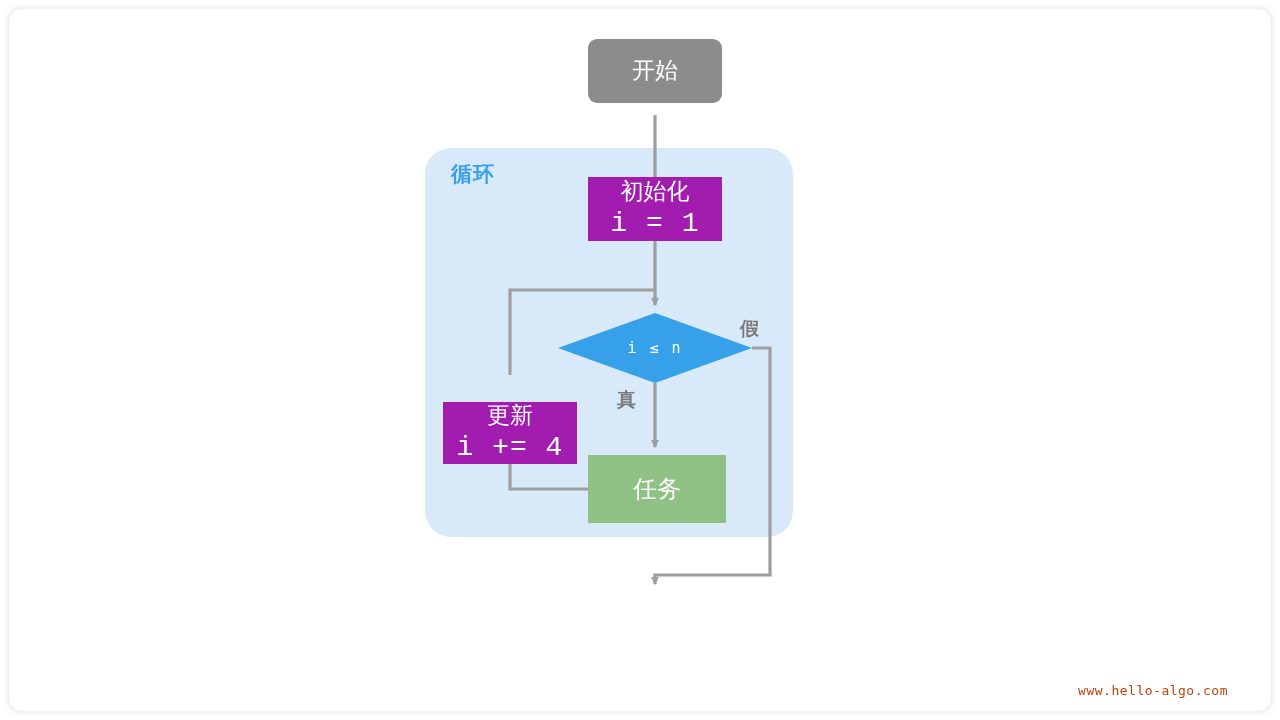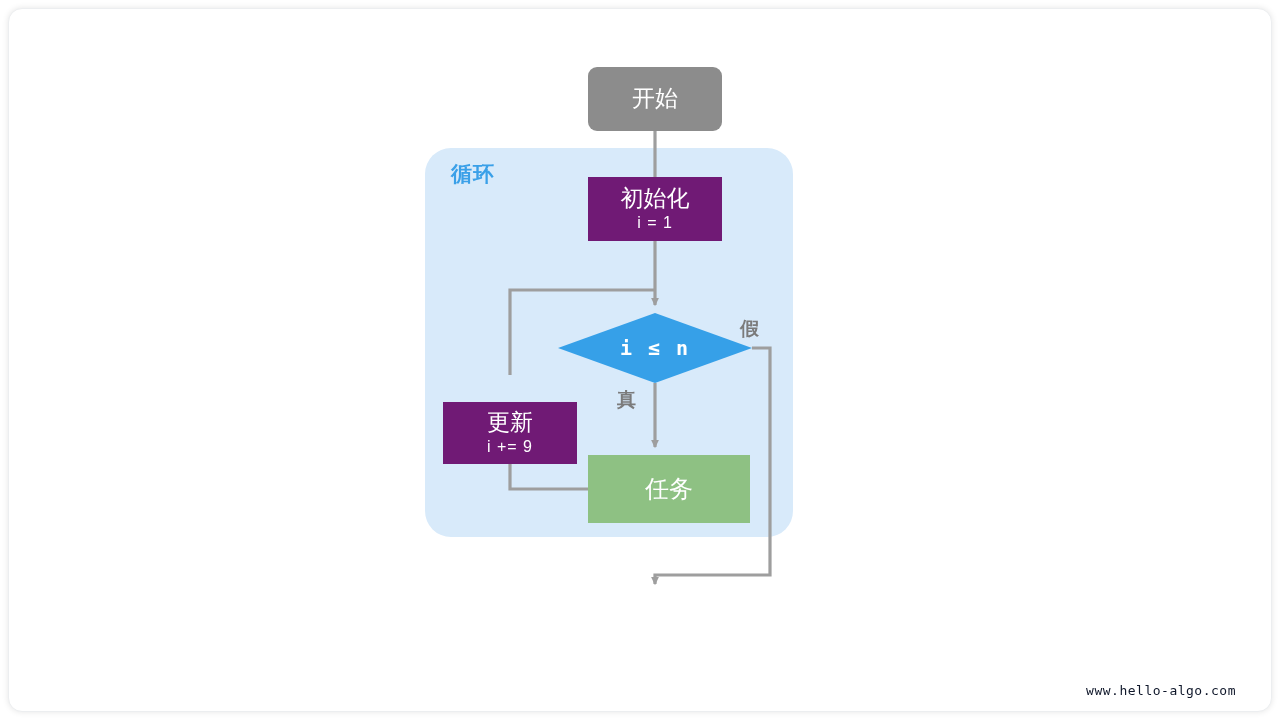--- a/index.html
+++ b/index.html
@@ -58,41 +58,41 @@
     color: #ffffff;
     text-align: center;
     line-height: 1.18;
     box-sizing: border-box;
   }
   .node .cn {
     font-family: "Liberation Sans", "DejaVu Sans", sans-serif;
     font-size: 23px;
   }
   .node .code {
-    font-family: Liberation Sans, sans-serif;
-    font-size: 16px;
+    font-family: Liberation Mono, monospace;
+    font-size: 28px;
     letter-spacing: 1px;
     margin-top: 2px;
   }
   
   .terminal {
     background: #8c8c8c;
     border-radius: 9px;
   }
-  #node-start { left: 588px; top: 67px;  width: 134px; height: 64px; }
+  #node-start { left: 588px; top: 39px;  width: 134px; height: 64px; }
   #node-end   { left: 588px; top: 592px; width: 134px; height: 64px; }
 
   
-  .process-blue { background: #701a75; }
+  .process-blue { background: #a21caf; }
   #node-init   { left: 588px; top: 177px; width: 134px; height: 64px; }
   #node-update { left: 443px; top: 375px; width: 134px; height: 62px; margin-top: 27px; }
 
   
   #node-task {
-    left: 588px; top: 455px; width: 162px; height: 68px;
+    left: 588px; top: 455px; width: 138px; height: 68px;
     background: #8ec183;
   }
   #node-task .cn { font-size: 24px; }
 
   
   #node-decision {
     position: absolute;
     left: 558px;
     top: 313px;
     width: 194px;
@@ -105,43 +105,42 @@
     clip-path: polygon(50% 0%, 100% 50%, 50% 100%, 0% 50%);
   }
   #node-decision .diamond-text {
     position: absolute;
     inset: 0;
     display: flex;
     align-items: center;
     justify-content: center;
     color: #ffffff;
     font-family: "DejaVu Sans Mono", "Liberation Mono", monospace;
-    font-size: 20px;
+    font-size: 15px;
     letter-spacing: 2px;
-    font-weight: bold;
   }
   
   .edge-label {
     position: absolute;
     font-size: 19px;
     font-weight: bold;
     color: #7b7b7b;
     white-space: nowrap;
   }
   #label-true  { left: 617px; top: 387px; }
   #label-false { left: 740px; top: 316px; }
 
   
   #watermark {
     position: absolute;
-    right: 44px;
+    right: 52px;
     bottom: 22px;
     font-family: "DejaVu Sans Mono", "Liberation Mono", monospace;
     font-size: 13px;
-    color: #0f172a;
+    color: #c2410c;
     letter-spacing: 0.5px;
   }
 </style>
 </head>
 <body>
 
 <div id="page">
   <div id="card"></div>
 
   <svg id="canvas" viewBox="0 0 1280 720" xmlns="http://www.w3.org/2000/svg">
@@ -180,21 +179,21 @@
     <span class="code">i = 1</span>
   </div>
 
   <div id="node-decision">
     <div class="diamond-shape"></div>
     <div class="diamond-text">i ≤ n</div>
   </div>
 
   <div class="node process-blue" id="node-update">
     <span class="cn">更新</span>
-    <span class="code">i += 9</span>
+    <span class="code">i += 4</span>
   </div>
 
   <div class="node" id="node-task">
     <span class="cn">任务</span>
   </div>
 
 
   <div class="edge-label" id="label-true">真</div>
   <div class="edge-label" id="label-false">假</div>
 

